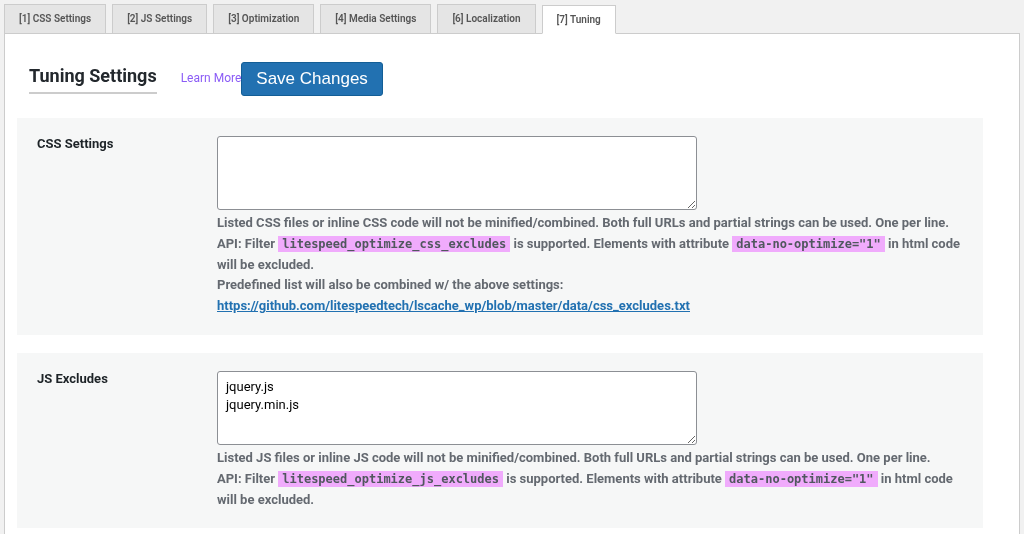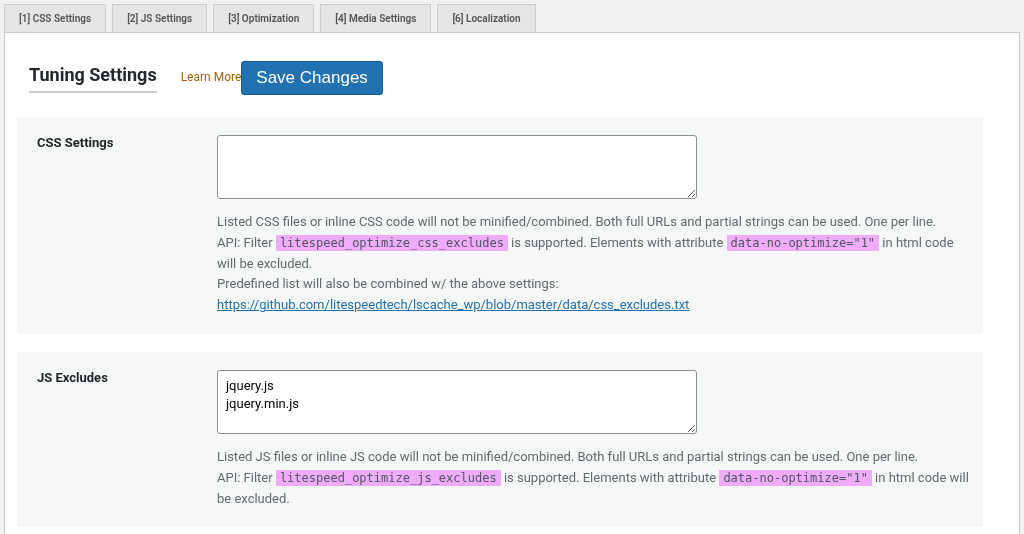--- a/index.html
+++ b/index.html
@@ -4,40 +4,41 @@
   <style>
     * { box-sizing: border-box; margin: 0; padding: 0; }
     body { font-family: -apple-system, BlinkMacSystemFont, "Segoe UI", Roboto, sans-serif; background: #f1f1f1; padding: 4px; font-size: 13px; color: #444; }
     .tabs { display: flex; gap: 6px; }
     .tab { background: #e5e5e5; border: 1px solid #ccc; border-bottom: none; padding: 8px 14px; font-size: 10px; font-weight: 600; color: #555; cursor: pointer; }
     .tab.active { background: #fff; border-color: #ccc; border-bottom: 1px solid #fff; position: relative; top: 1px; }
     .panel { background: #fff; border: 1px solid #ccc; padding: 20px 0 0 0; }
     .header-row { display: flex; align-items: center; padding: 8px 24px 4px 24px; }
     .header-left { display: flex; align-items: baseline; gap: 24px; }
     .page-title { font-size: 18px; font-weight: 700; color: #23282d; border-bottom: 2px solid #ccc; padding-bottom: 6px; }
-    .learn-more { font-size: 12px; color: #a16207; text-decoration: none; }
+    .learn-more { font-size: 12px; color: #8b5cf6; text-decoration: none; }
     .save-btn { background: #2271b1; border: 1px solid #135e96; border-radius: 3px; color: #fff; padding: 6px 14px; font-size: 17px; cursor: pointer; }
     .form-table { width: calc(100% - 48px); margin: 18px 24px 14px 12px; background: #f6f7f7; }
     .form-row { display: flex; padding: 18px 14px 18px 20px; }
     .row-label { width: 180px; flex-shrink: 0; font-weight: 700; font-size: 13px; color: #1d2327; }
     .row-field { flex: 1; }
-    textarea { width: 480px; max-width: 100%; height: 64px; border: 1px solid #8c8f94; border-radius: 3px; padding: 6px 8px; font-size: 13px; line-height: 1.4; resize: both; font-family: inherit; }
-    .desc { margin-top: 10px; font-size: 13px; color: #646970; line-height: 1.6; }
+    textarea { width: 480px; max-width: 100%; height: 74px; border: 1px solid #8c8f94; border-radius: 3px; padding: 6px 8px; font-size: 13px; line-height: 1.4; resize: both; font-family: inherit; }
+    .desc { font-size: 13px; color: #646970; line-height: 1.6; font-weight: bold; }
     .desc code, .desc .code { background: #f0abfc; padding: 1px 4px; font-family: Menlo, Consolas, monospace; font-size: 12px; color: #50575e; }
     .desc a { color: #2271b1; text-decoration: underline; }
   </style>
 </head>
 <body>
 
 <div class="tabs">
   <div class="tab">[1] CSS Settings</div>
   <div class="tab">[2] JS Settings</div>
   <div class="tab">[3] Optimization</div>
   <div class="tab">[4] Media Settings</div>
   <div class="tab">[6] Localization</div>
+  <div class="tab active">[7] Tuning</div>
 </div>
 
 <div class="panel">
   <div class="header-row">
     <div class="header-left">
       <h2 class="page-title">Tuning Settings</h2>
       <a href="#" class="learn-more">Learn More</a>
     </div>
     <button class="save-btn">Save Changes</button>
   </div>

